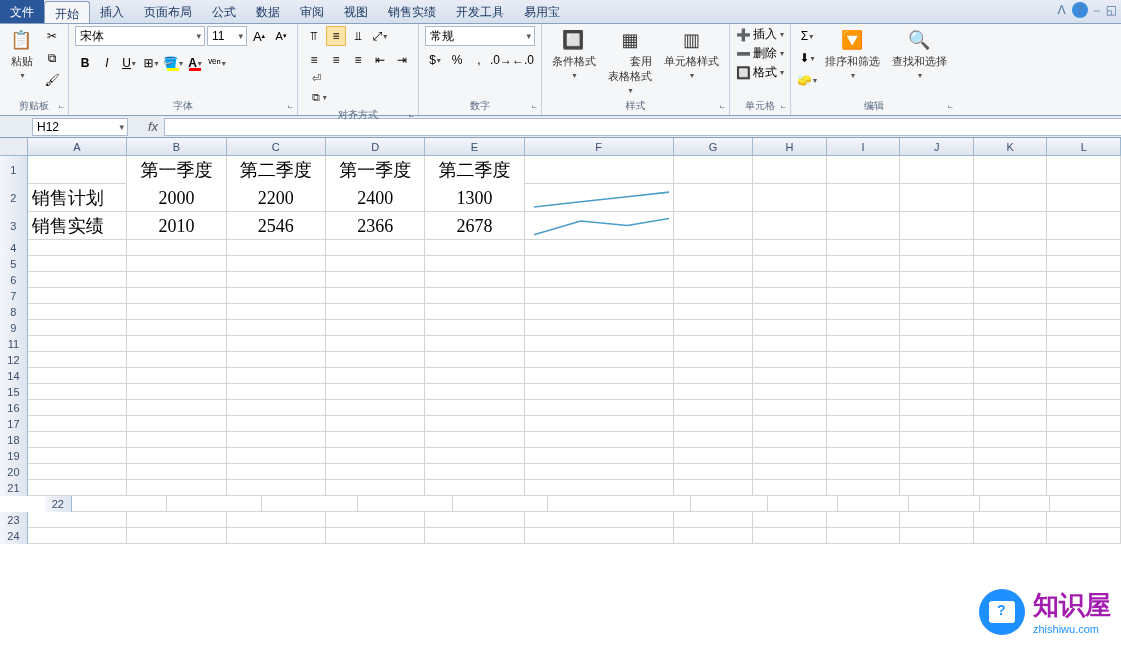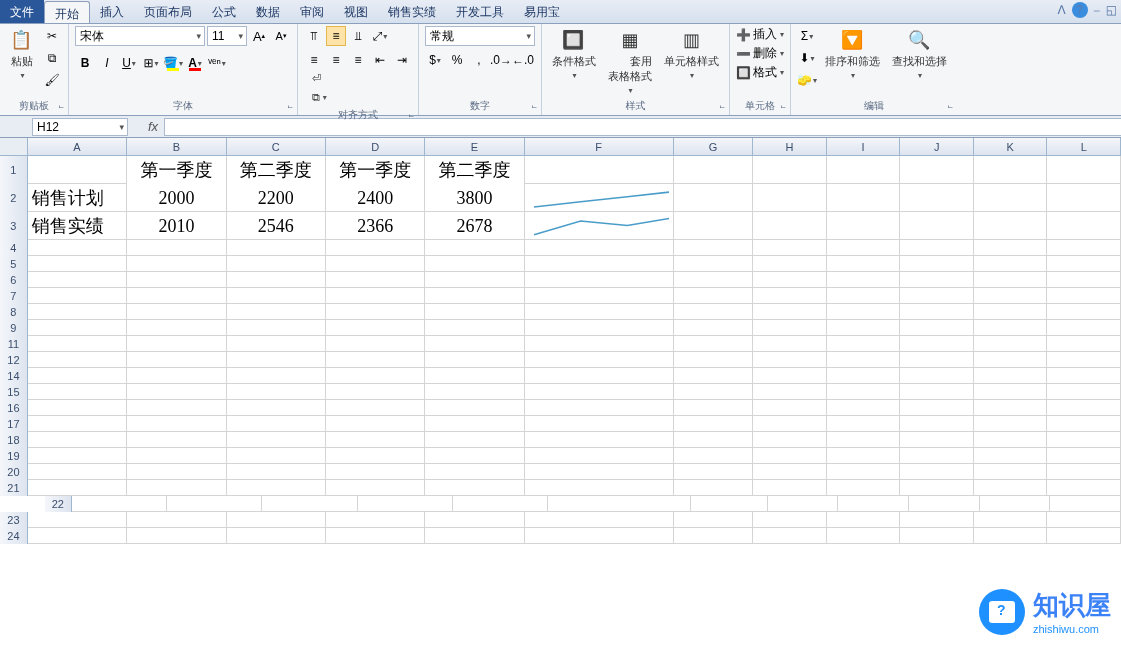--- a/index.html
+++ b/index.html
@@ -51,21 +51,21 @@
 .cell.label { font-size: 18px; font-family: SimSun, serif; }
 
 
 .spark { stroke: #4a9cc9; stroke-width: 1.5; fill: none; }
 
 
 .wm { position: absolute; right: 10px; bottom: 10px; display: flex; align-items: center; gap: 8px; }
 .wm-badge { width: 46px; height: 46px; background: #1e90ff; border-radius: 50%; display: flex; align-items: center; justify-content: center; }
 .wm-badge-inner { width: 26px; height: 22px; background: #fff; border-radius: 3px; position: relative; }
 .wm-badge-inner::after { content: "?"; position: absolute; left: 8px; top: 1px; font-size: 14px; color: #1e90ff; font-weight: bold; }
-.wm-text { font-size: 26px; color: #3b82f6; font-weight: bold; font-family: "Microsoft YaHei"; }
+.wm-text { font-size: 26px; color: #a21caf; font-weight: bold; font-family: "Microsoft YaHei"; }
 .wm-sub { font-size: 11px; color: #1e90ff; }
 </style>
 </head>
 <body>
 
 <div class="tabbar">
   <div class="tab file">文件</div>
   <div class="tab active">开始</div>
   <div class="tab">插入</div>
   <div class="tab">页面布局</div>
@@ -278,21 +278,21 @@
         <div class="cell" style="width: 74px; height: 28px;"></div>
         <div class="cell" style="width: 74px; height: 28px;"></div>
         <div class="cell" style="width: 74px; height: 28px;"></div>
       </div>
       <div class="row big" style="height: 28px;">
         <div class="rh" style="height: 28px;">2</div>
         <div class="cell label" style="width: 100px; height: 28px;">销售计划</div>
         <div class="cell data center" style="width: 100px; height: 28px;">2000</div>
         <div class="cell data center" style="width: 100px; height: 28px;">2200</div>
         <div class="cell data center" style="width: 100px; height: 28px;">2400</div>
-        <div class="cell data center" style="width: 100px; height: 28px;">3800</div>
+        <div class="cell data center" style="width: 100px; height: 28px;">1300</div>
         <div class="cell" style="width: 150px; height: 28px;">
           <svg width="150" height="22">
             <polyline class="spark" points="5,20 51.666666666666664,14.857142857142858 98.33333333333333,9.714285714285715 145,4.571428571428573"></polyline>
           </svg>
         </div>
         <div class="cell" style="width: 80px; height: 28px;"></div>
         <div class="cell" style="width: 74px; height: 28px;"></div>
         <div class="cell" style="width: 74px; height: 28px;"></div>
         <div class="cell" style="width: 74px; height: 28px;"></div>
         <div class="cell" style="width: 74px; height: 28px;"></div>

